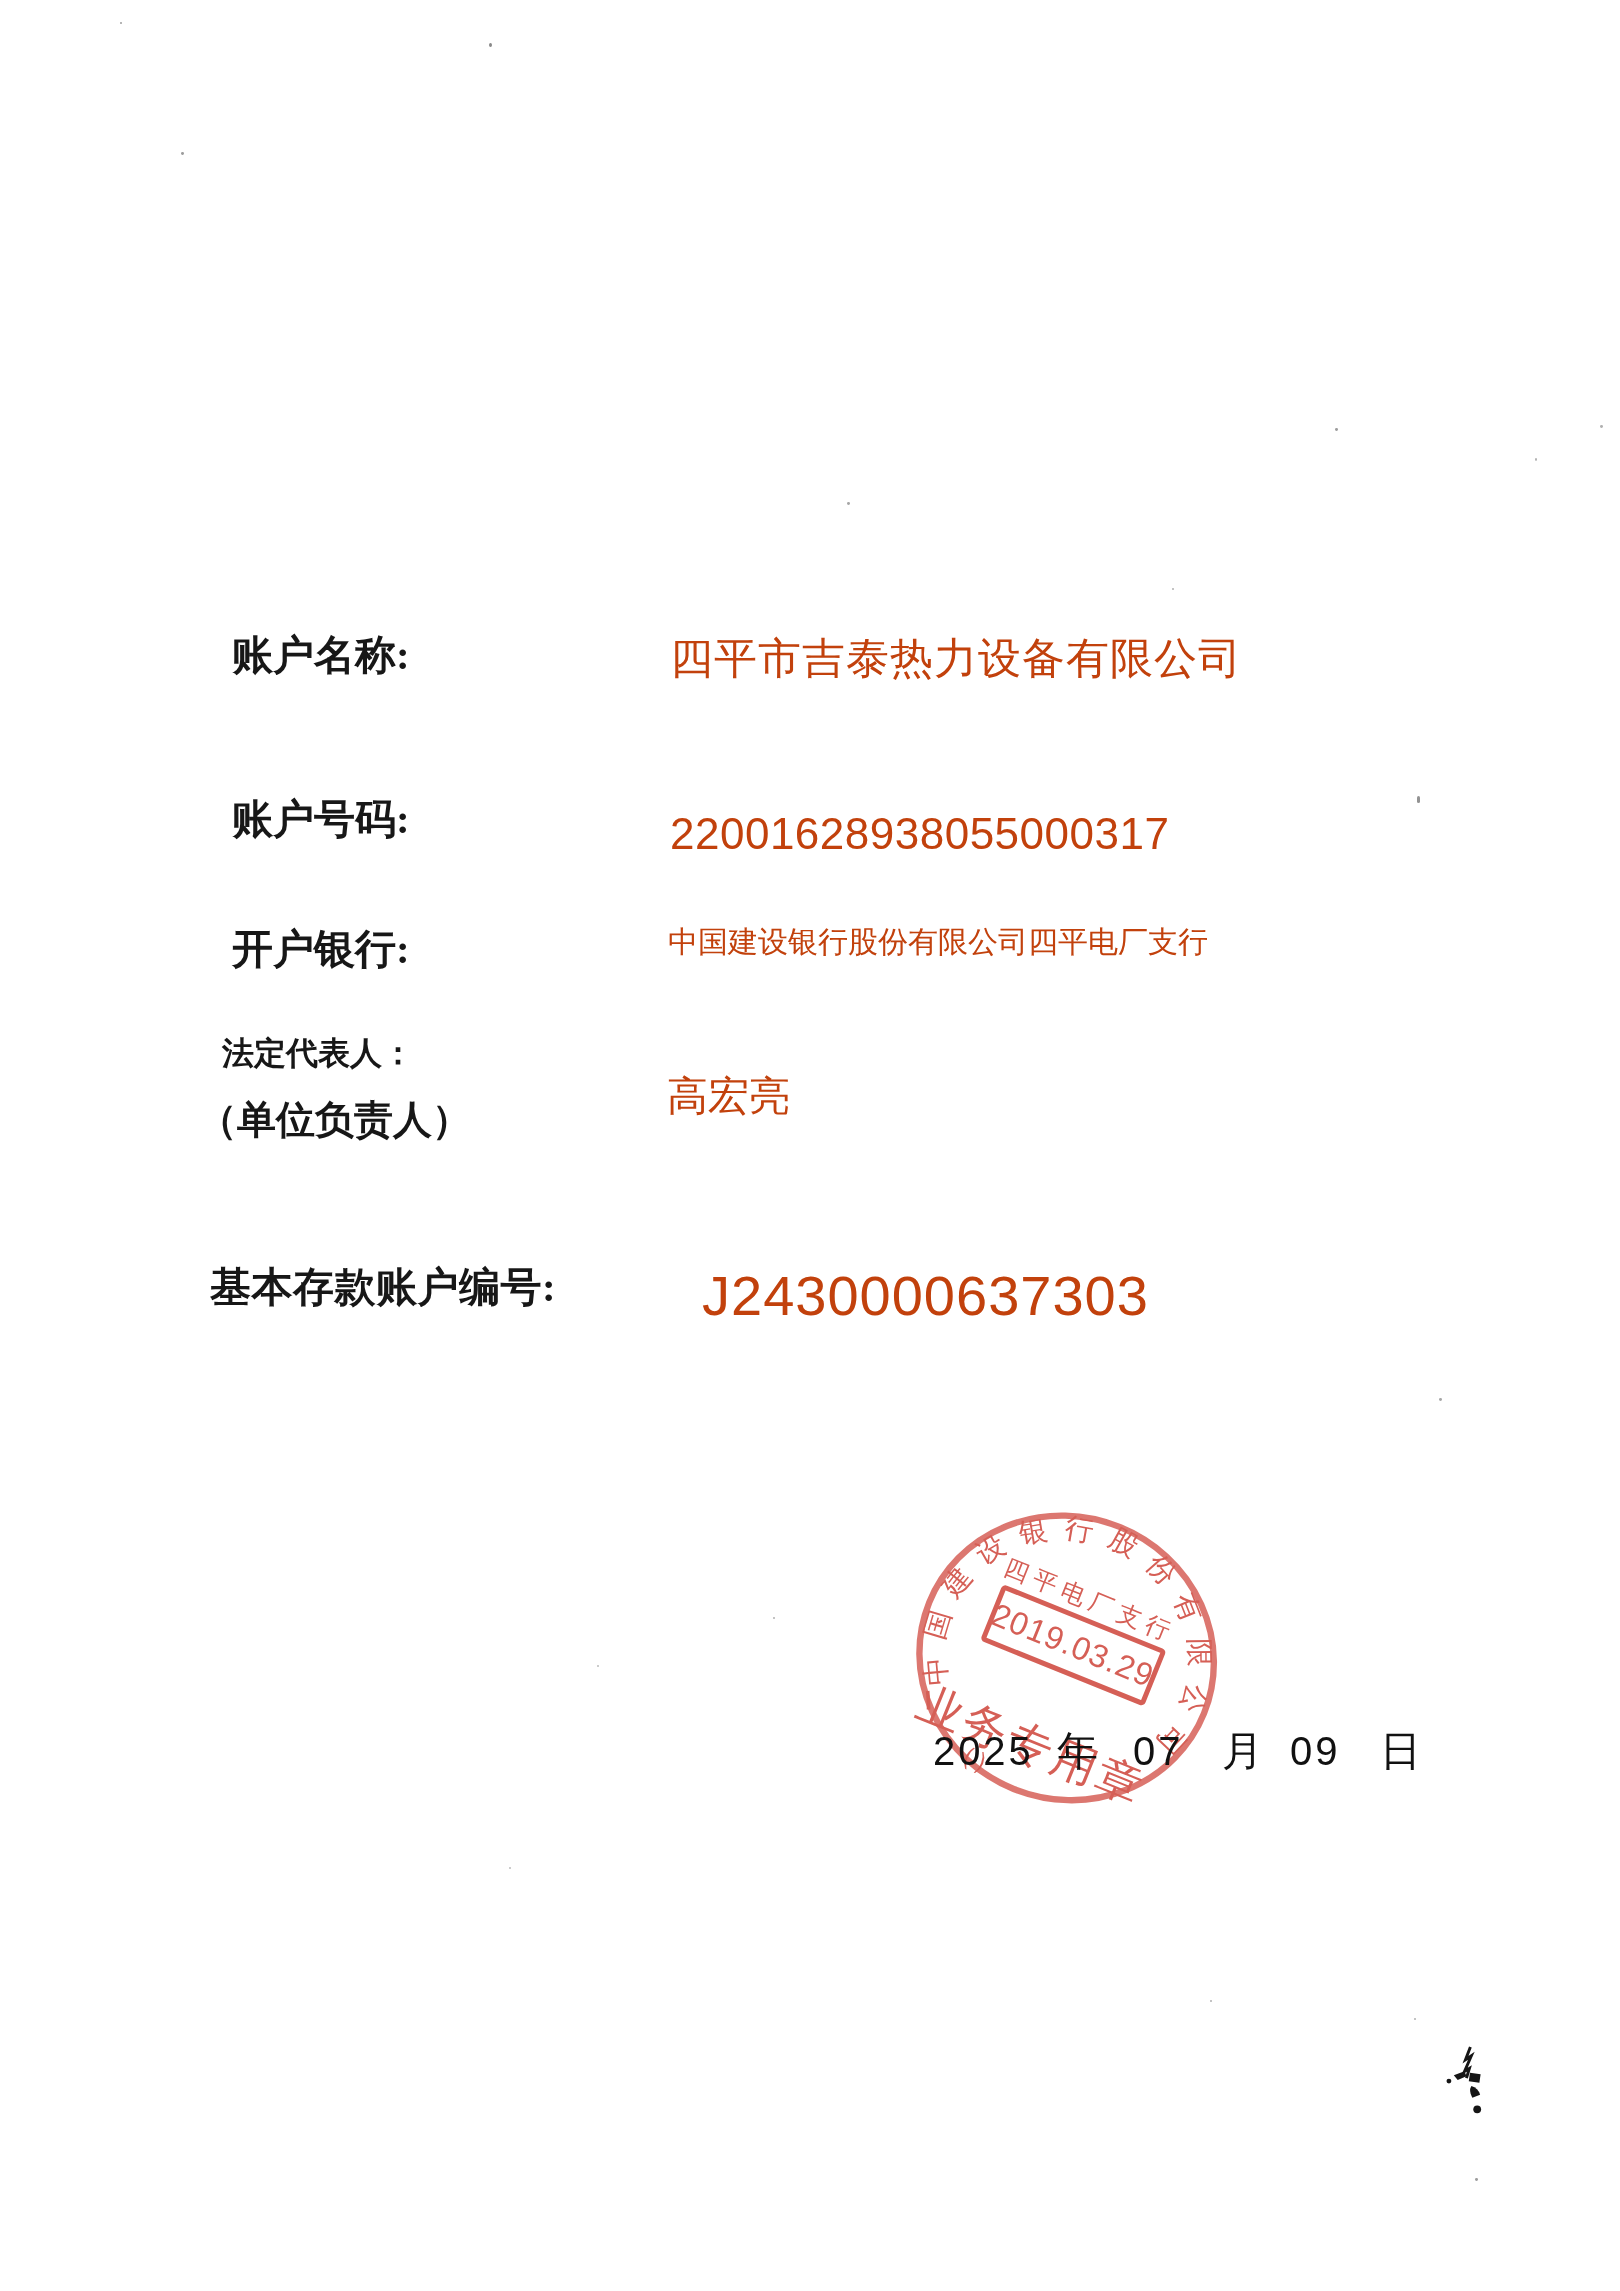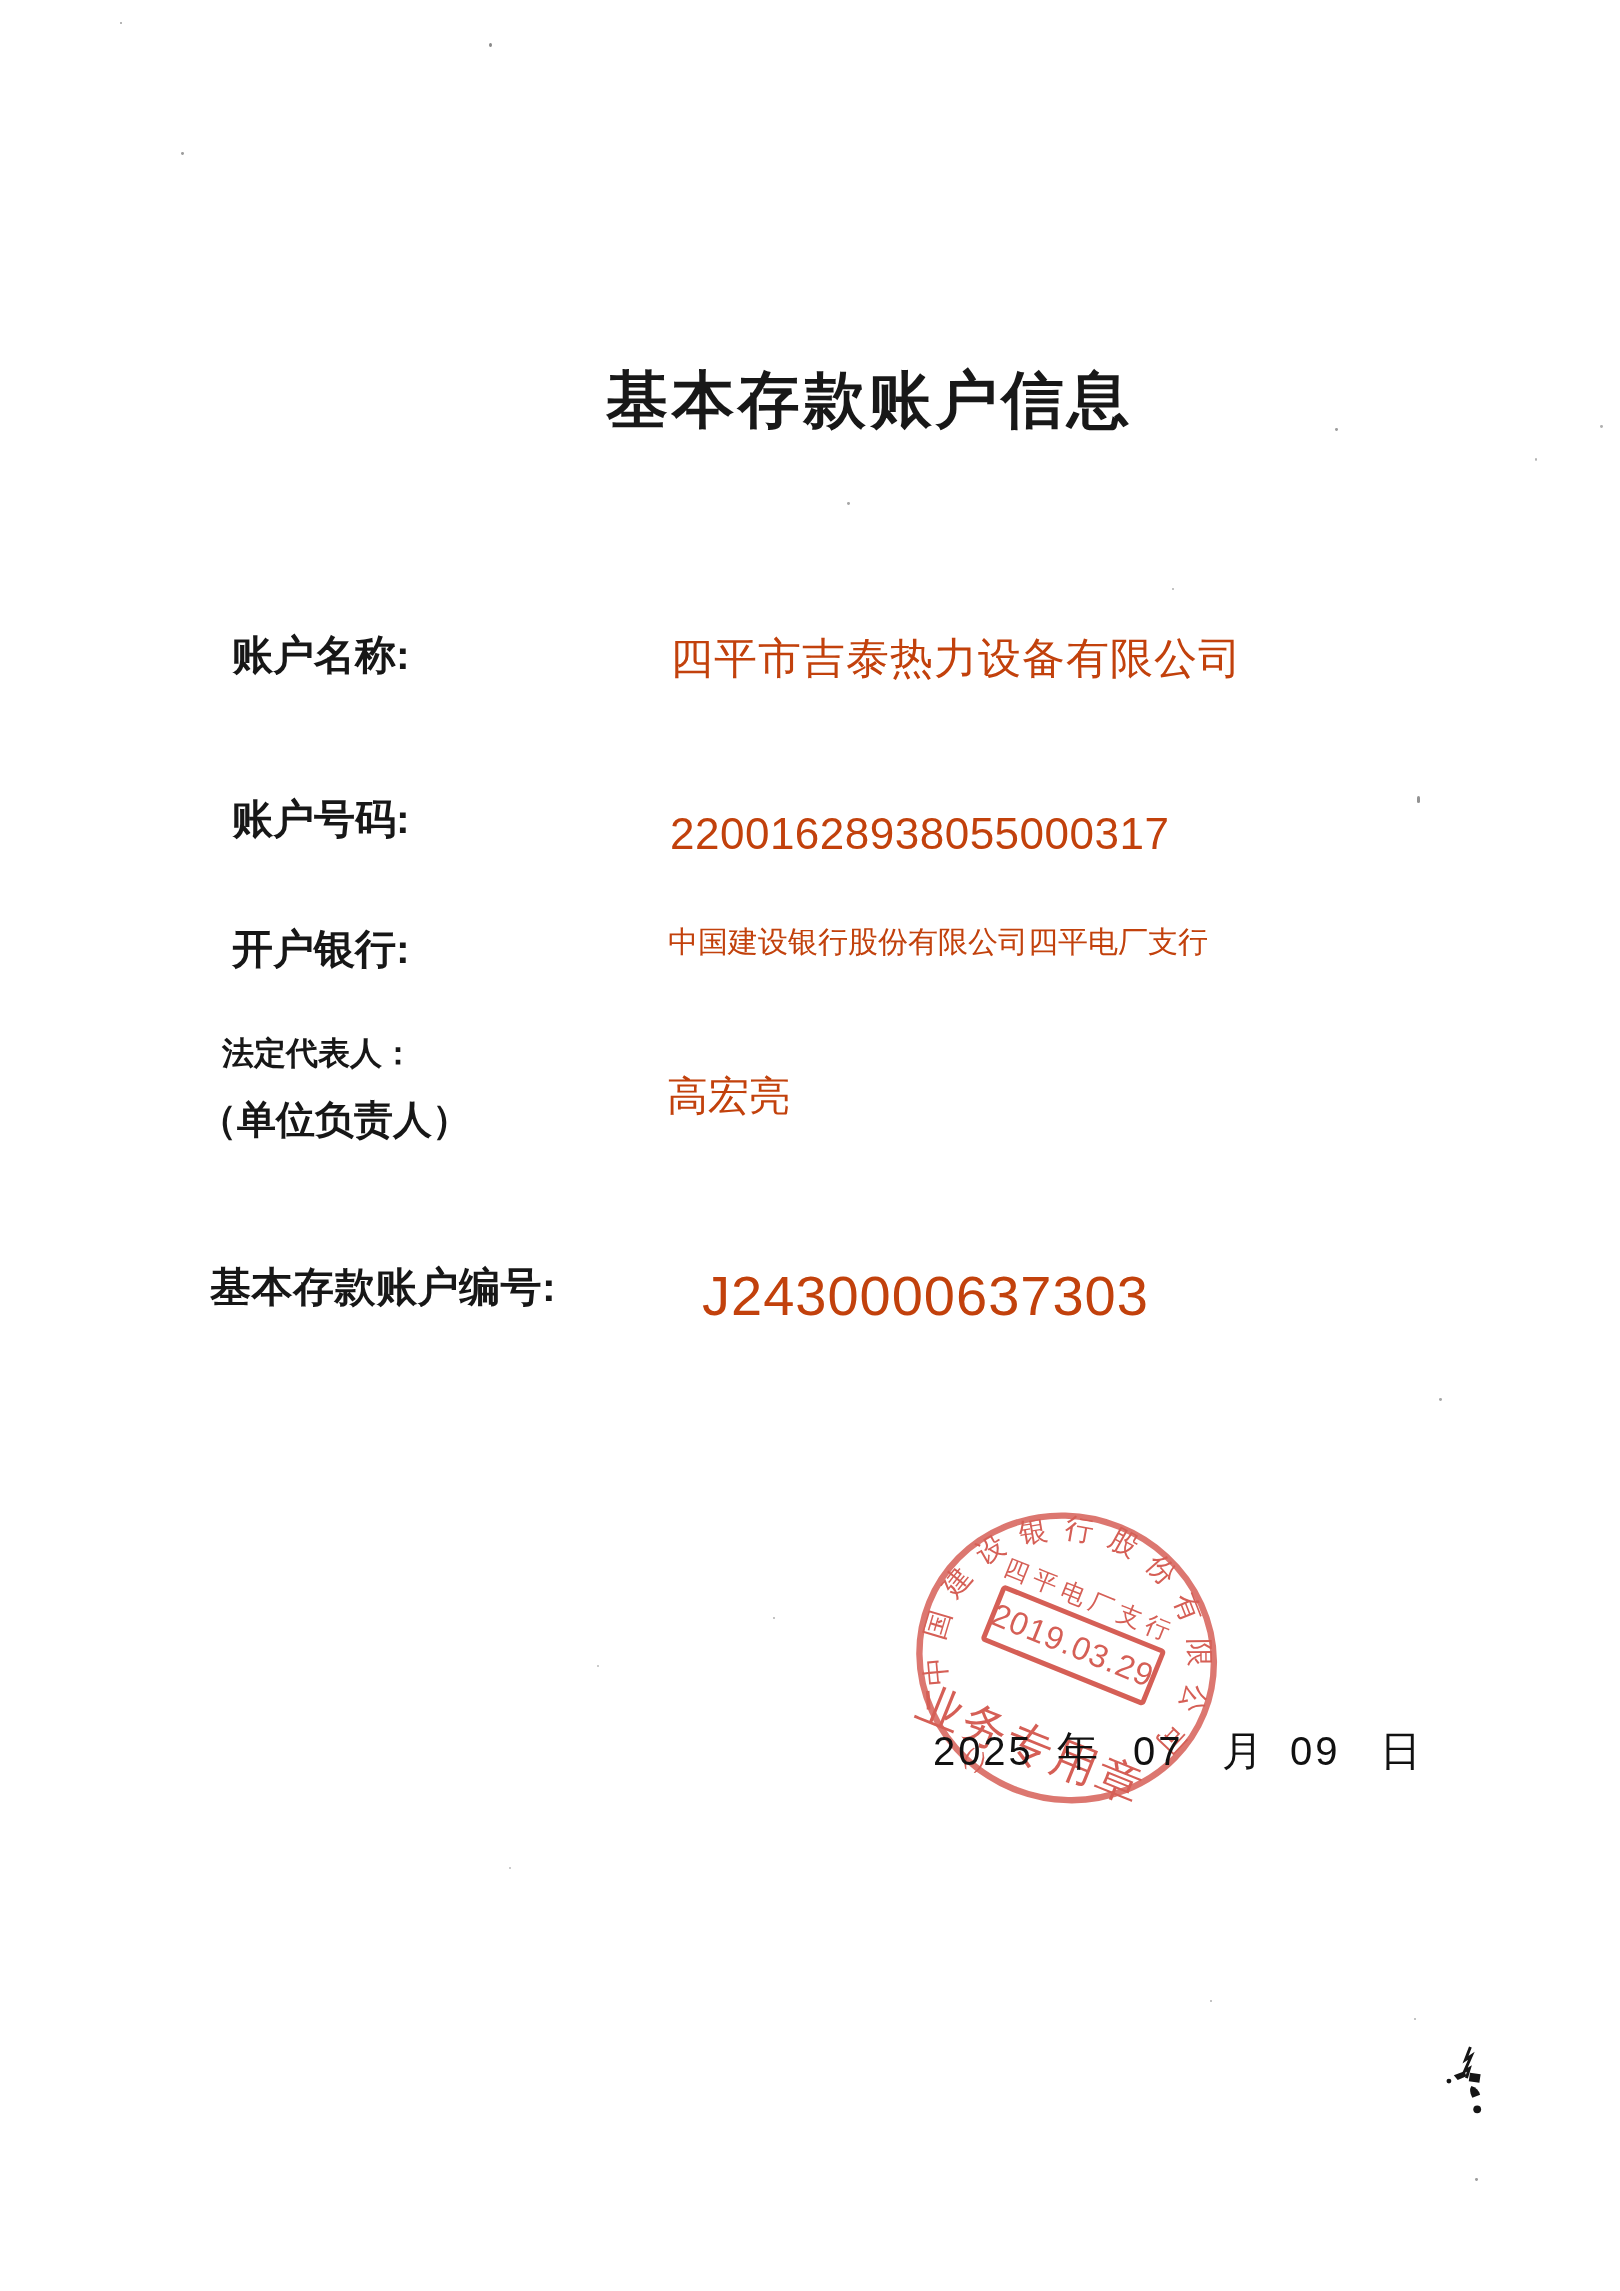--- a/index.html
+++ b/index.html
@@ -18,21 +18,21 @@
     line-height:1;margin:0;white-space:nowrap;
     color:#181818;
   }
   .f-label{
     position:absolute;font-weight:700;line-height:1;white-space:nowrap;
     color:#171717;
   }
   .f-value{
     position:absolute;line-height:1;white-space:nowrap;color:#c2410c;
   }
-  .cjk{font-family:Liberation Sans, sans-serif;}
+  .cjk{font-family:Liberation Serif, serif;}
   .num{font-family:"Liberation Sans","DejaVu Sans",sans-serif;}
   
   .r1l{left:232px;top:635px;font-size:41px;}
   .r1v{left:670px;top:637px;font-size:43px;letter-spacing:1px;}
   .r2l{left:232px;top:799px;font-size:41px;}
   .r2v{left:670px;top:796px;font-size:44px;letter-spacing:0.5px;margin-top:16px;}
   .r3l{left:232px;top:929px;font-size:41px;}
   .r3v{left:668px;top:927px;font-size:30px;text-align:center;}
   .r4l1{left:222px;top:1037px;font-size:32px;}
   .r4l2{left:198px;top:1100px;font-size:39px;}
@@ -59,21 +59,20 @@
   
   .ink-mark{position:absolute;left:1441px;top:2045px;z-index:2;}
   
   .speck{position:absolute;background:#3a3a3a;border-radius:50%;}
 </style>
 </head>
 <body>
 
 <div class="page">
 
-  <h1 class="title">基本存款账户信息</h1>
 
   <div>
     <span class="f-label cjk r1l">账户名称:</span>
     <span class="f-value cjk r1v">四平市吉泰热力设备有限公司</span>
   </div>
 
   <div>
     <span class="f-label cjk r2l">账户号码:</span>
     <span class="f-value num r2v">22001628938055000317</span>
   </div>

